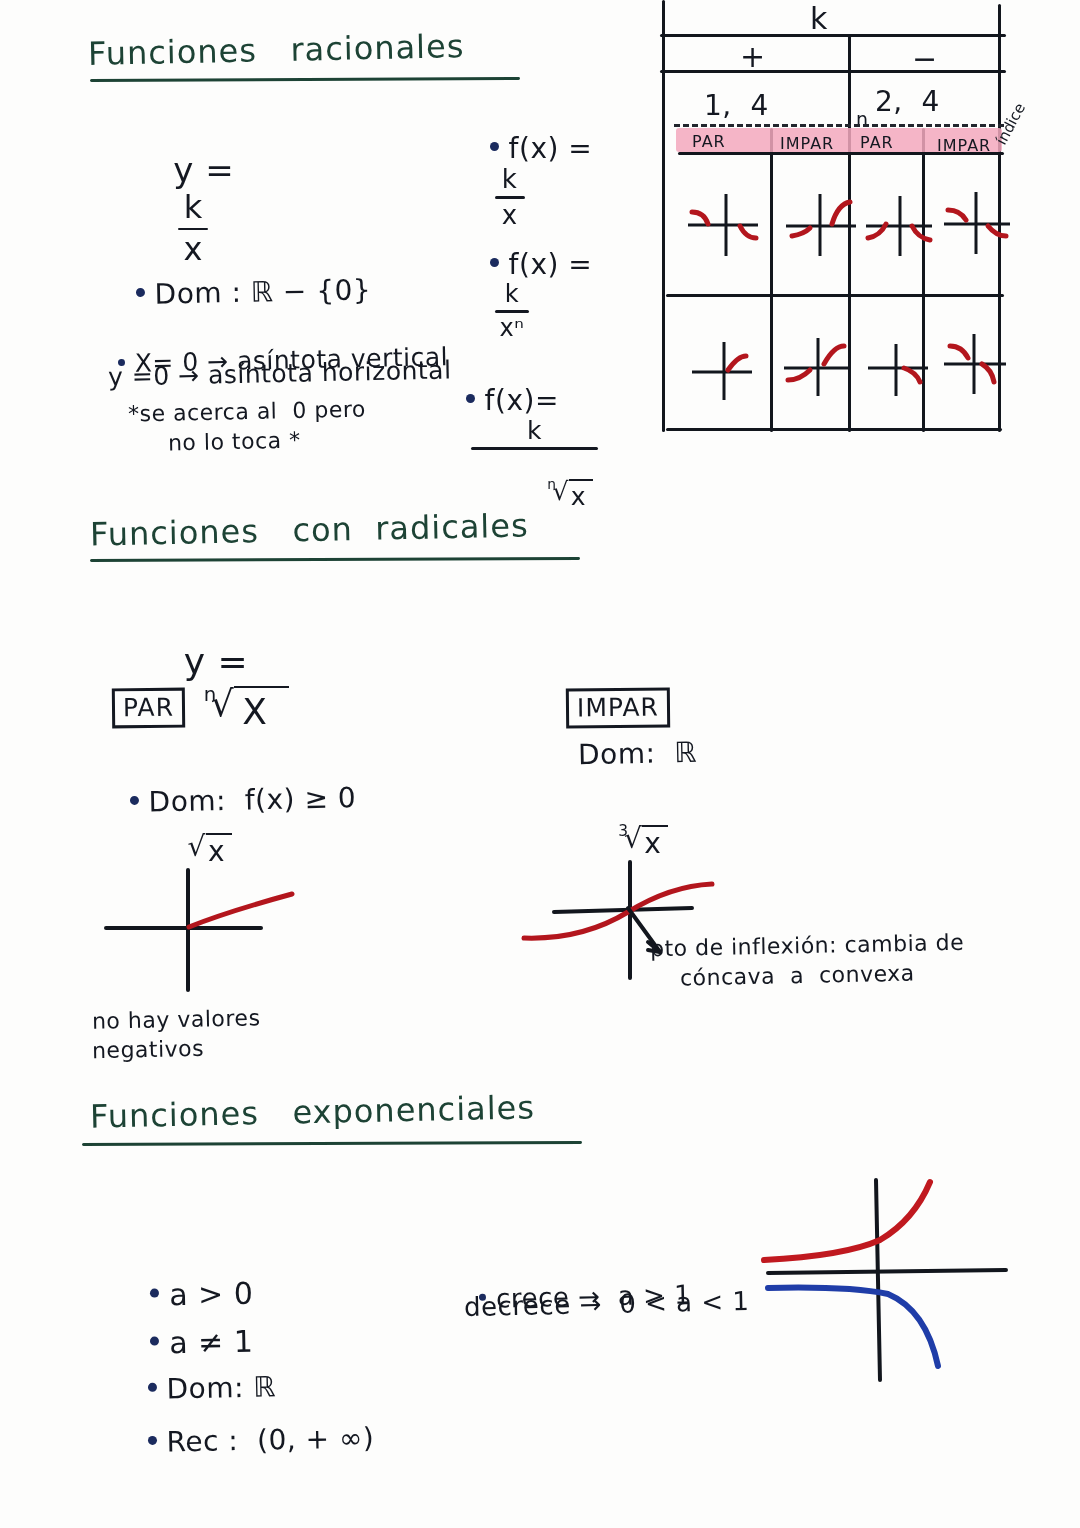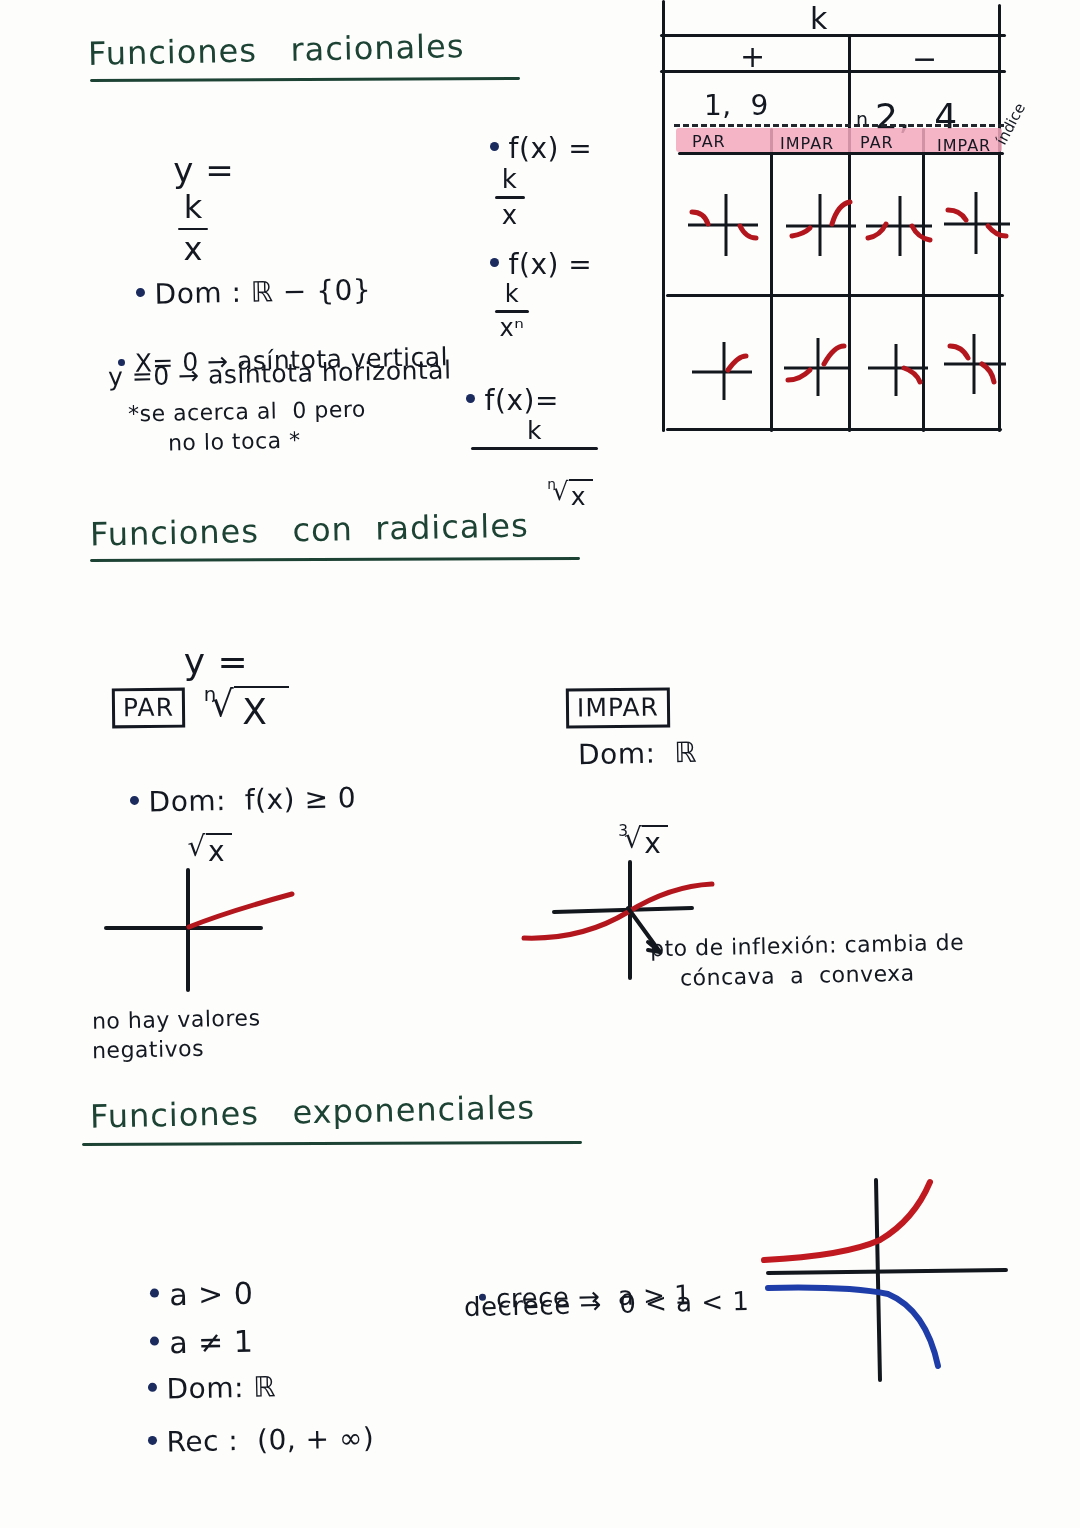--- a/index.html
+++ b/index.html
@@ -208,22 +208,22 @@
     <div class="tline th" style="left:0px;  top:70px;  width:346px;"></div>
     <div class="tline th" style="left:18px; top:152px; width:326px;"></div>
     <div class="tline th" style="left:6px;  top:294px; width:338px;"></div>
     <div class="tline th" style="left:6px;  top:428px; width:336px;"></div>
 
     <div class="hw" style="left:150px; top:0px; font-size:30px;">k</div>
 
     <div class="hw" style="left:80px; top:38px; font-size:30px;">+</div>
     <div class="hw" style="left:252px; top:40px; font-size:30px;">−</div>
 
-    <div class="hw" style="left:44px; top:88px; font-size:28px;">1,  9</div>
-    <div class="hw" style="left:215px; top:94px; font-size:36px;">2,  4</div>
+    <div class="hw" style="left:44px; top:88px; font-size:28px;">1,  4</div>
+    <div class="hw" style="left:215px; top:84px; font-size:28px;">2,  4</div>
     <div class="hw" style="left:196px; top:108px; font-size:19px;">n</div>
 
     <div class="highlight-par" style="left:16px; top:128px; width:326px; height:24px;"></div>
     <div class="dashline" style="left:14px; top:124px; width:330px;"></div>
 
     <div class="hw" style="left:32px;  top:132px; font-size:16px; letter-spacing:1px;">PAR</div>
     <div class="hw" style="left:120px; top:134px; font-size:16px; letter-spacing:1px;">IMPAR</div>
     <div class="hw" style="left:200px; top:133px; font-size:16px; letter-spacing:1px;">PAR</div>
     <div class="hw" style="left:277px; top:136px; font-size:16px; letter-spacing:1px;">IMPAR</div>
 

